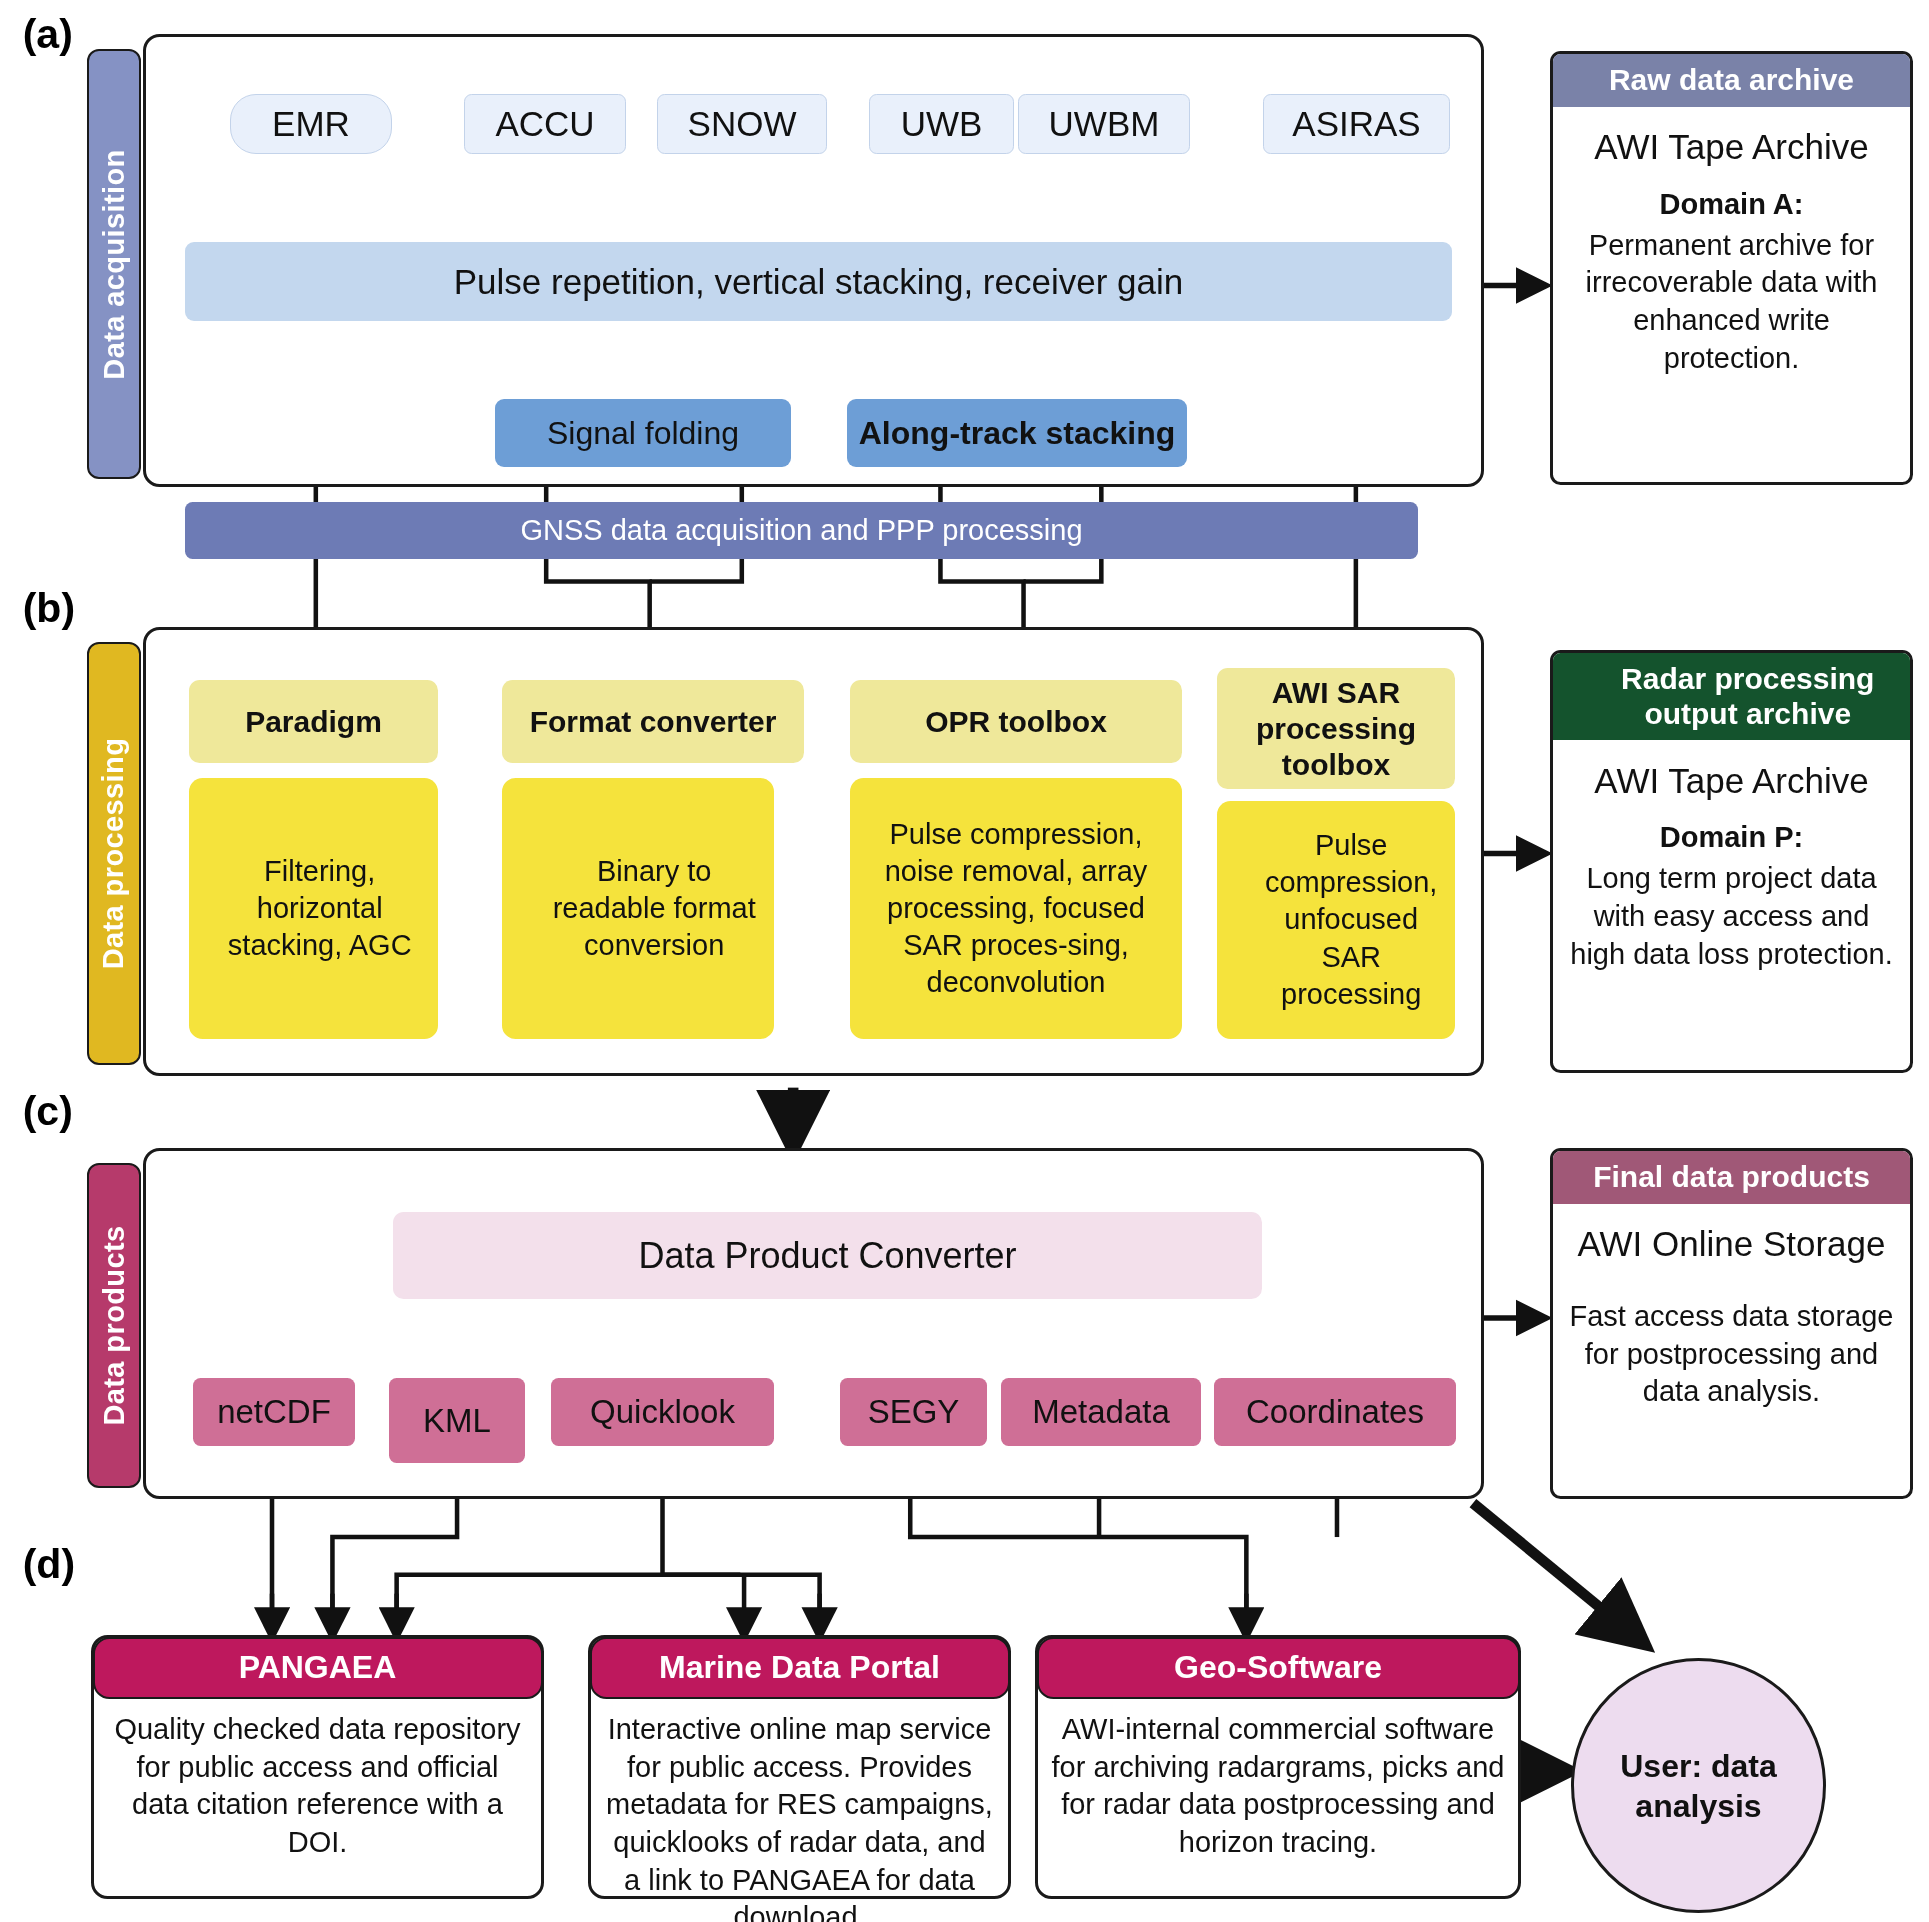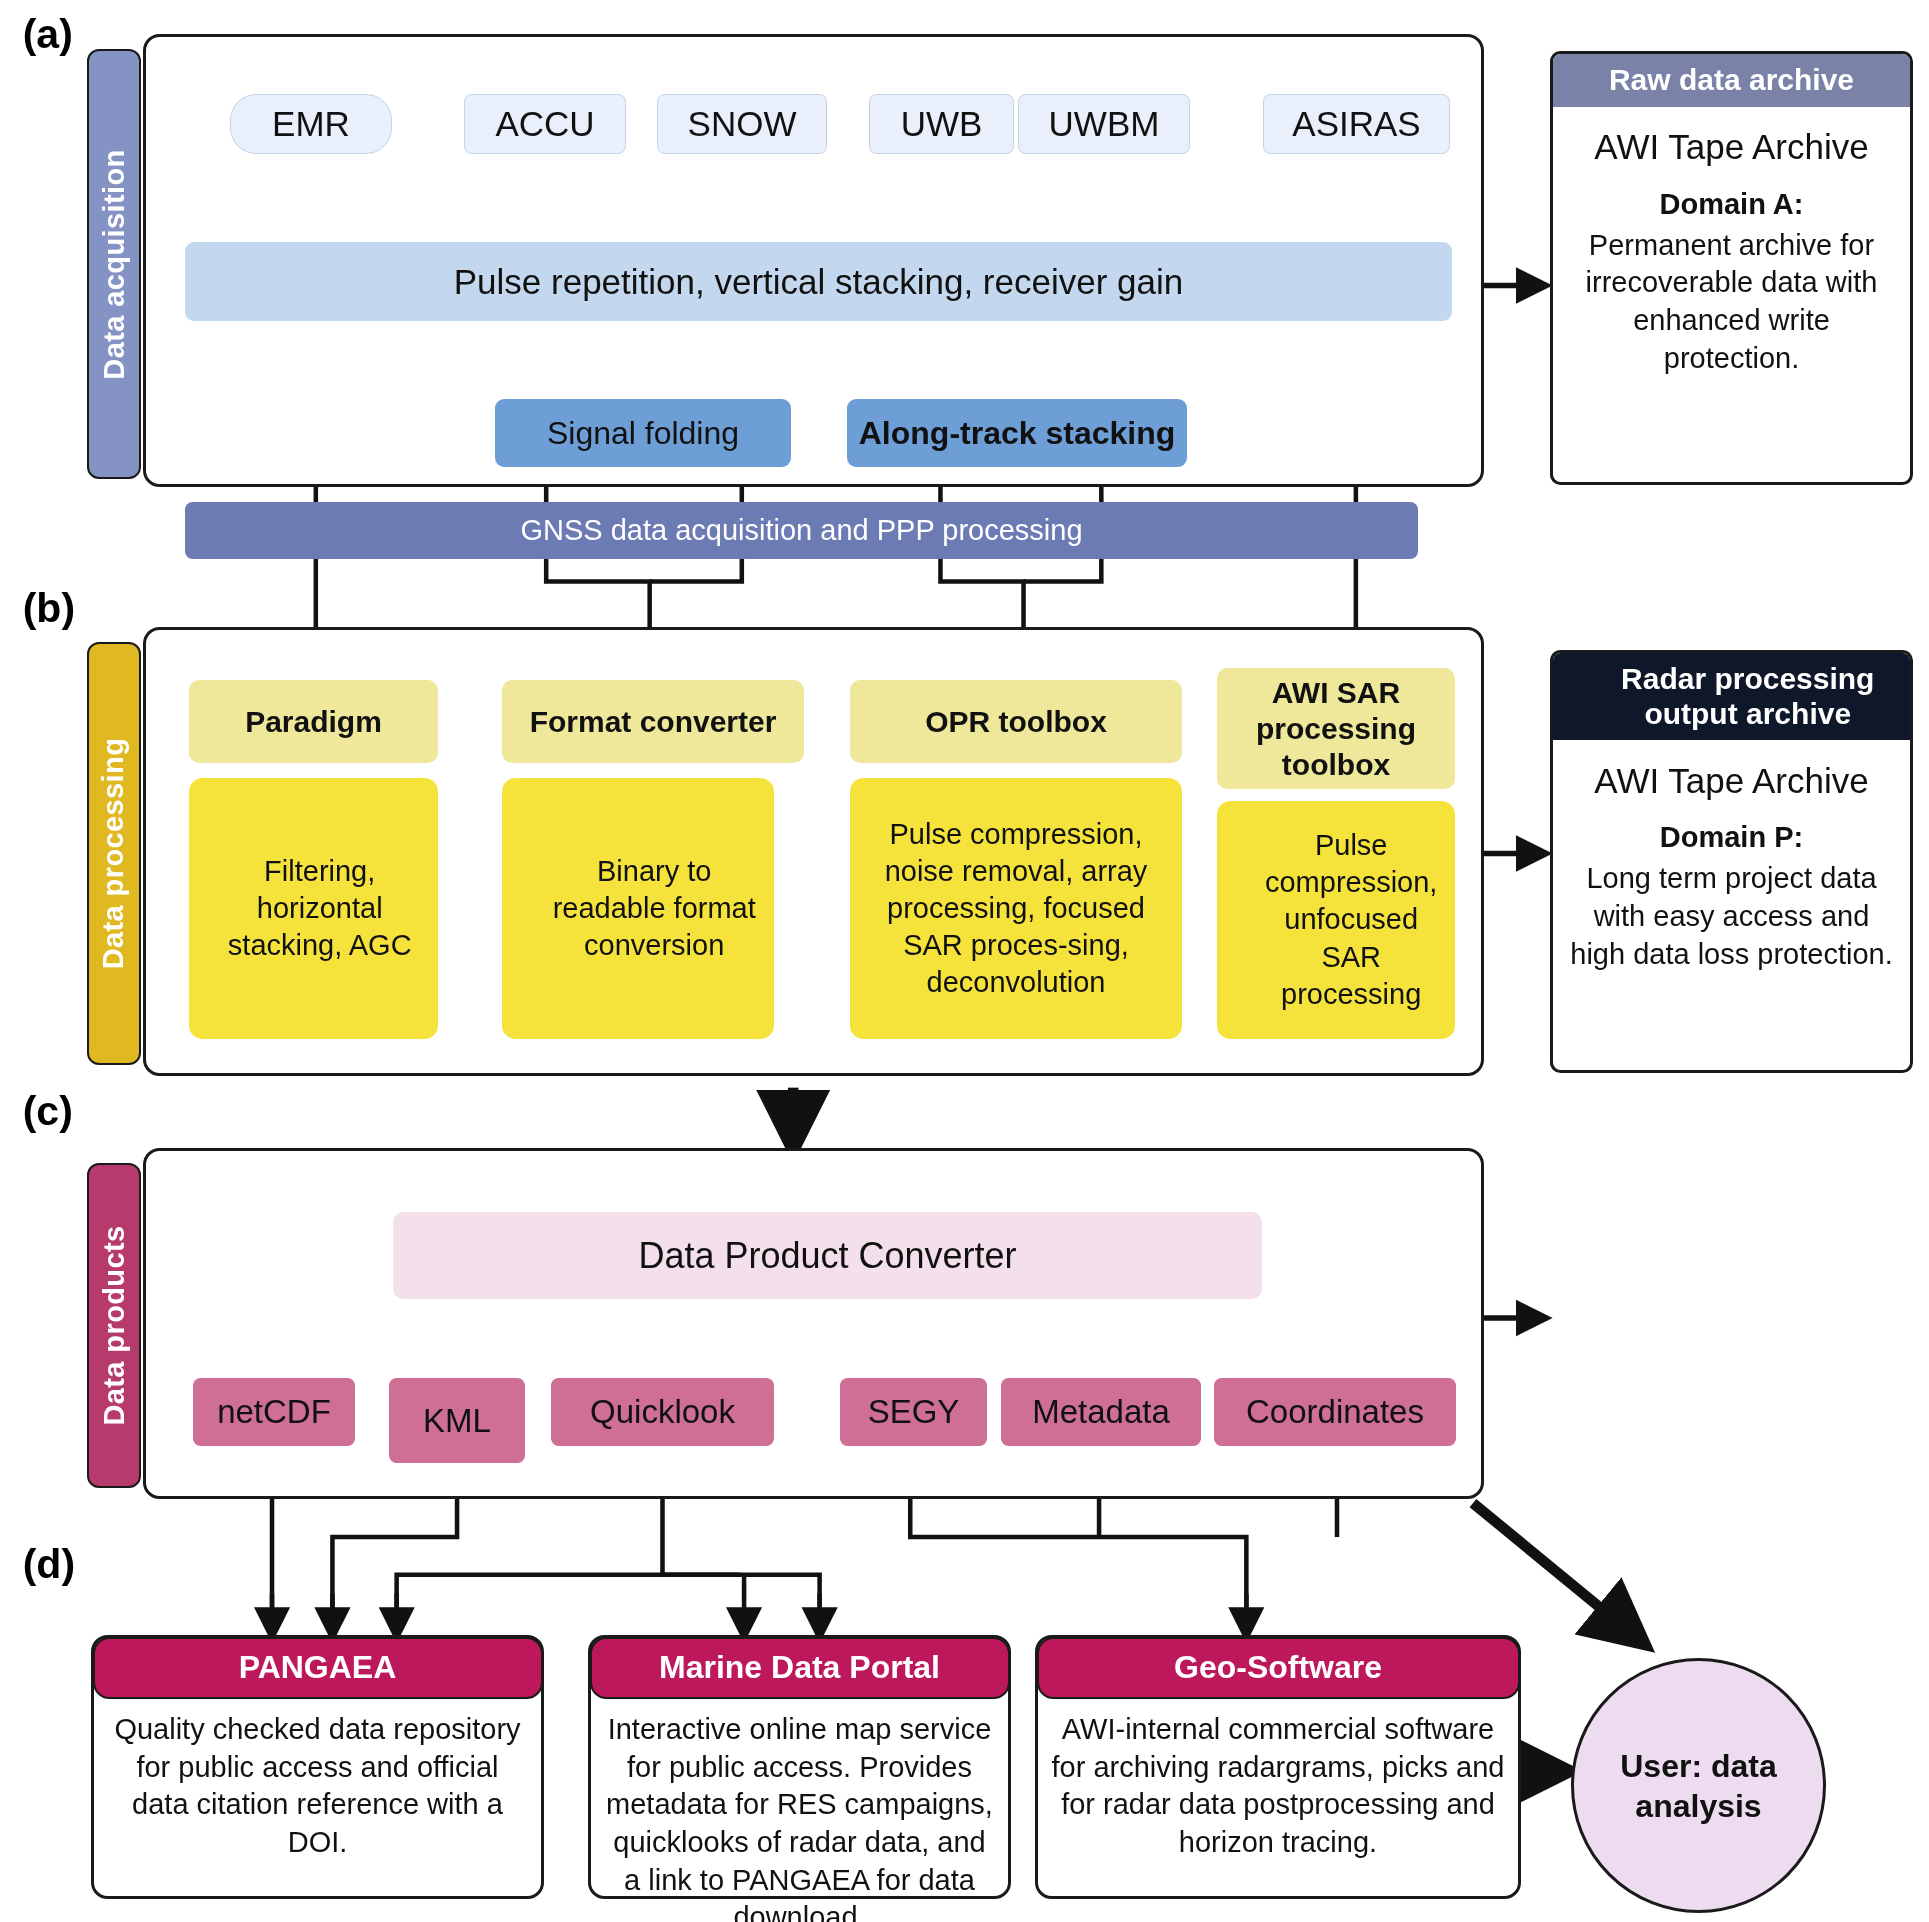--- a/index.html
+++ b/index.html
@@ -360,26 +360,31 @@
   <div class="chip prod-chip" style="left:1214px; top:1378px; width:242px; height:68px;">Coordinates</div>
 
   <div class="archive-card" style="left:1550px; top:51px; width:363px; height:434px;">
     <div class="archive-head" style="background:#7a82a8;">Raw data archive</div>
     <div class="archive-title">AWI Tape Archive</div>
     <div class="archive-sub">Domain A:</div>
     <div class="archive-text">Permanent archive for irrecoverable data with enhanced write protection.</div>
   </div>
 
   <div class="archive-card" style="left:1550px; top:650px; width:363px; height:423px;">
-    <div class="archive-head" style="background:#0f172a;padding-left:37px;">Radar processing output archive</div>
+    <div class="archive-head" style="background:#14532d;padding-left:37px;">Radar processing output archive</div>
     <div class="archive-title">AWI Tape Archive</div>
     <div class="archive-sub">Domain P:</div>
     <div class="archive-text">Long term project data with easy access and high data loss protection.</div>
   </div>
 
+  <div class="archive-card" style="left:1550px; top:1148px; width:363px; height:351px;">
+    <div class="archive-head" style="background:#a05877;">Final data products</div>
+    <div class="archive-title">AWI Online Storage</div>
+    <div class="archive-text" style="margin-top:30px;">Fast access data storage for postprocessing and data analysis.</div>
+  </div>
 
   <div class="dest-card" style="left:91px; top:1635px; width:453px; height:264px;">
     <div class="dest-head">PANGAEA</div>
     <div class="dest-text">Quality checked data repository for public access and official data citation reference with a DOI.</div>
   </div>
 
   <div class="dest-card" style="left:588px; top:1635px; width:423px; height:264px;">
     <div class="dest-head">Marine Data Portal</div>
     <div class="dest-text">Interactive online map service for public access. Provides metadata for RES campaigns, quicklooks of radar data, and a link to PANGAEA for data download.</div>
   </div>

